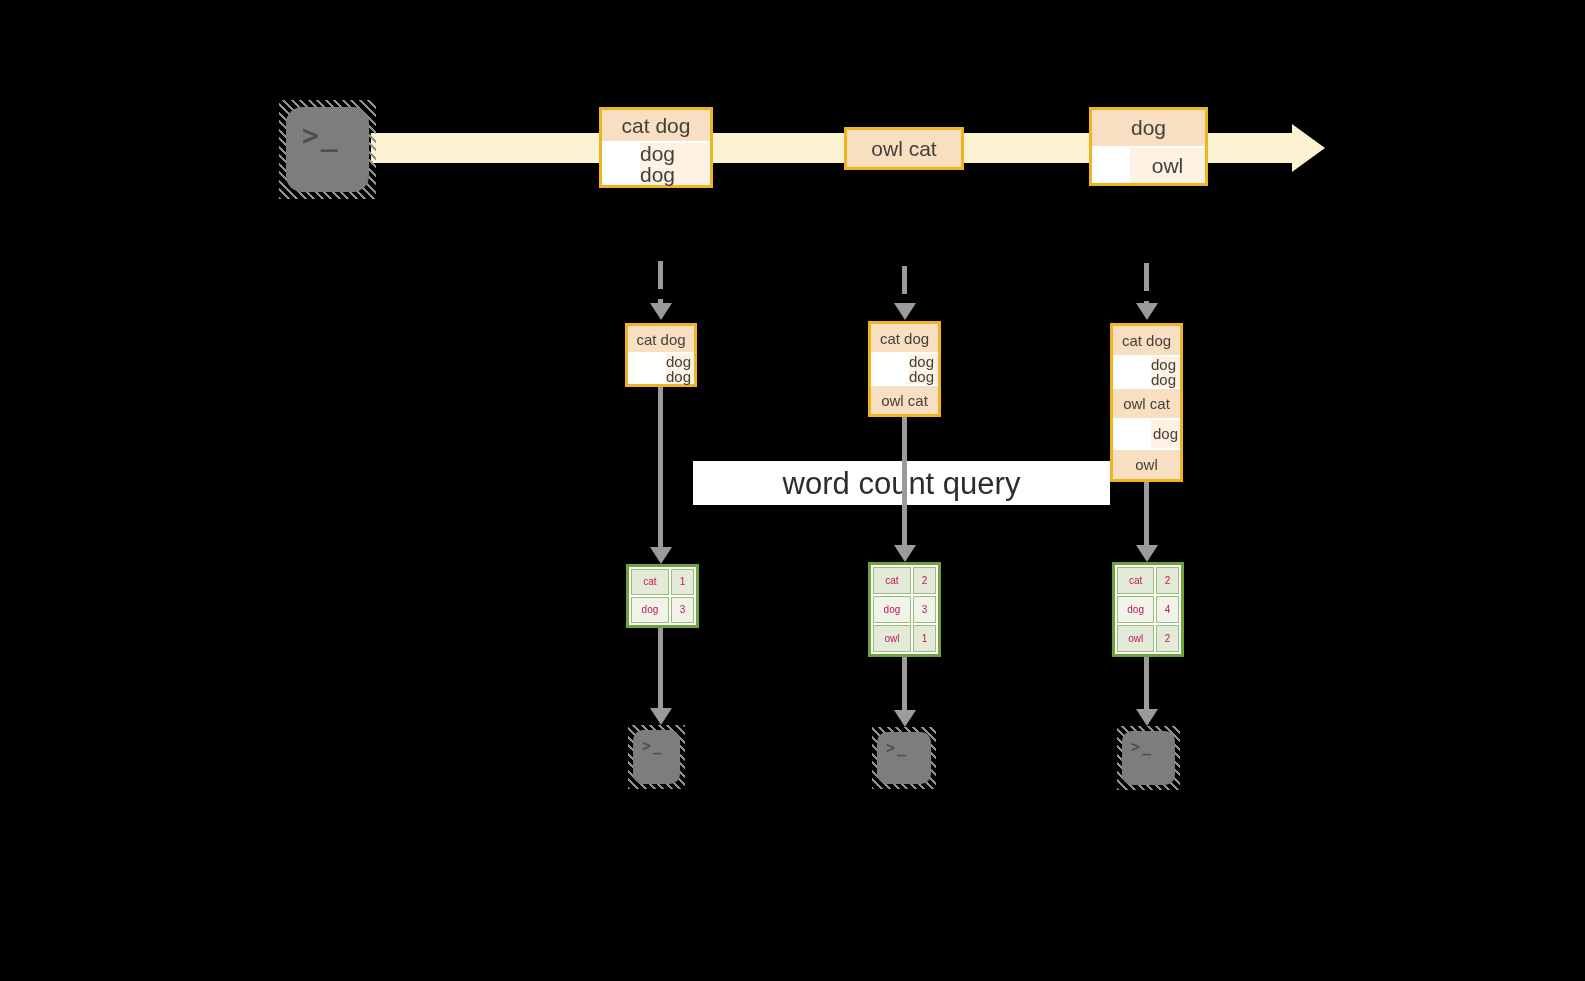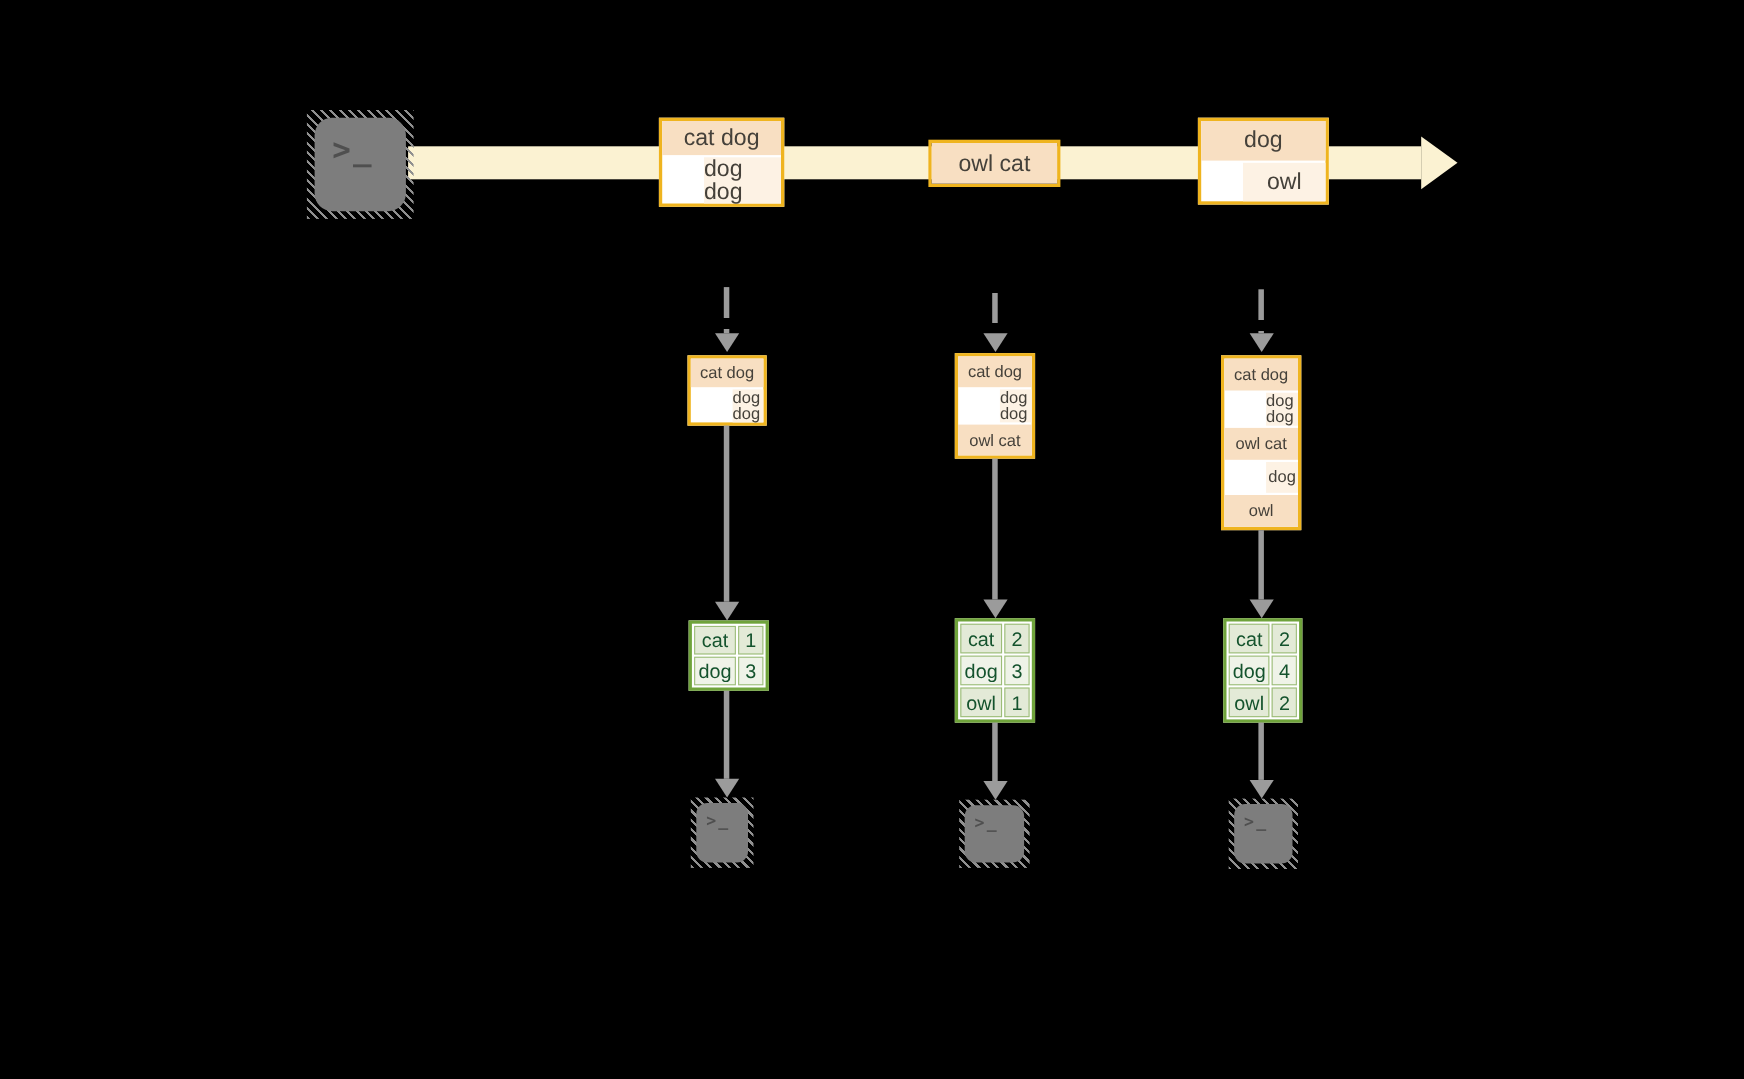--- a/index.html
+++ b/index.html
@@ -23,21 +23,21 @@
   .small .row{font-size:15px;}
 
   
   .gtable{
     position:absolute;border:3px solid #6fa33b;background:#ffffff;
     display:flex;flex-direction:column;gap:2px;padding:2px;box-sizing:border-box;
   }
   .gtable .trow{flex:1;display:flex;gap:2px;}
   .gcell{
     border:1px solid #9cbd78;display:flex;align-items:center;justify-content:center;
-    font-size:18px;color:#14532d;box-sizing:border-box;line-height:1;
+    font-size:10px;color:#be185d;box-sizing:border-box;line-height:1;
   }
   .gcell.word{flex:1.7;}
   .gcell.count{flex:1;}
   .gfill-a{background:#e3ead7;}
   .gfill-b{background:#eff3e8;}
 
   
   .shaft{position:absolute;width:5px;background:#9b9b9b;}
   .shaft.dashed{
     background:repeating-linear-gradient(to bottom,#9b9b9b 0 28px,rgba(0,0,0,0) 28px 38px);
@@ -208,14 +208,15 @@
 
   <div class="shaft" style="left:1144px;top:657px;height:52px"></div>
   <div class="ahead" style="left:1136px;top:709px"></div>
 
   <div class="terminal sm" style="left:1117px;top:726px;width:63px;height:64px">
     <div class="tin">
       <span class="prompt">&gt;_</span>
     </div>
   </div>
 
+  <div class="banner">word count query</div>
 
 </div>
 
 </body></html>

